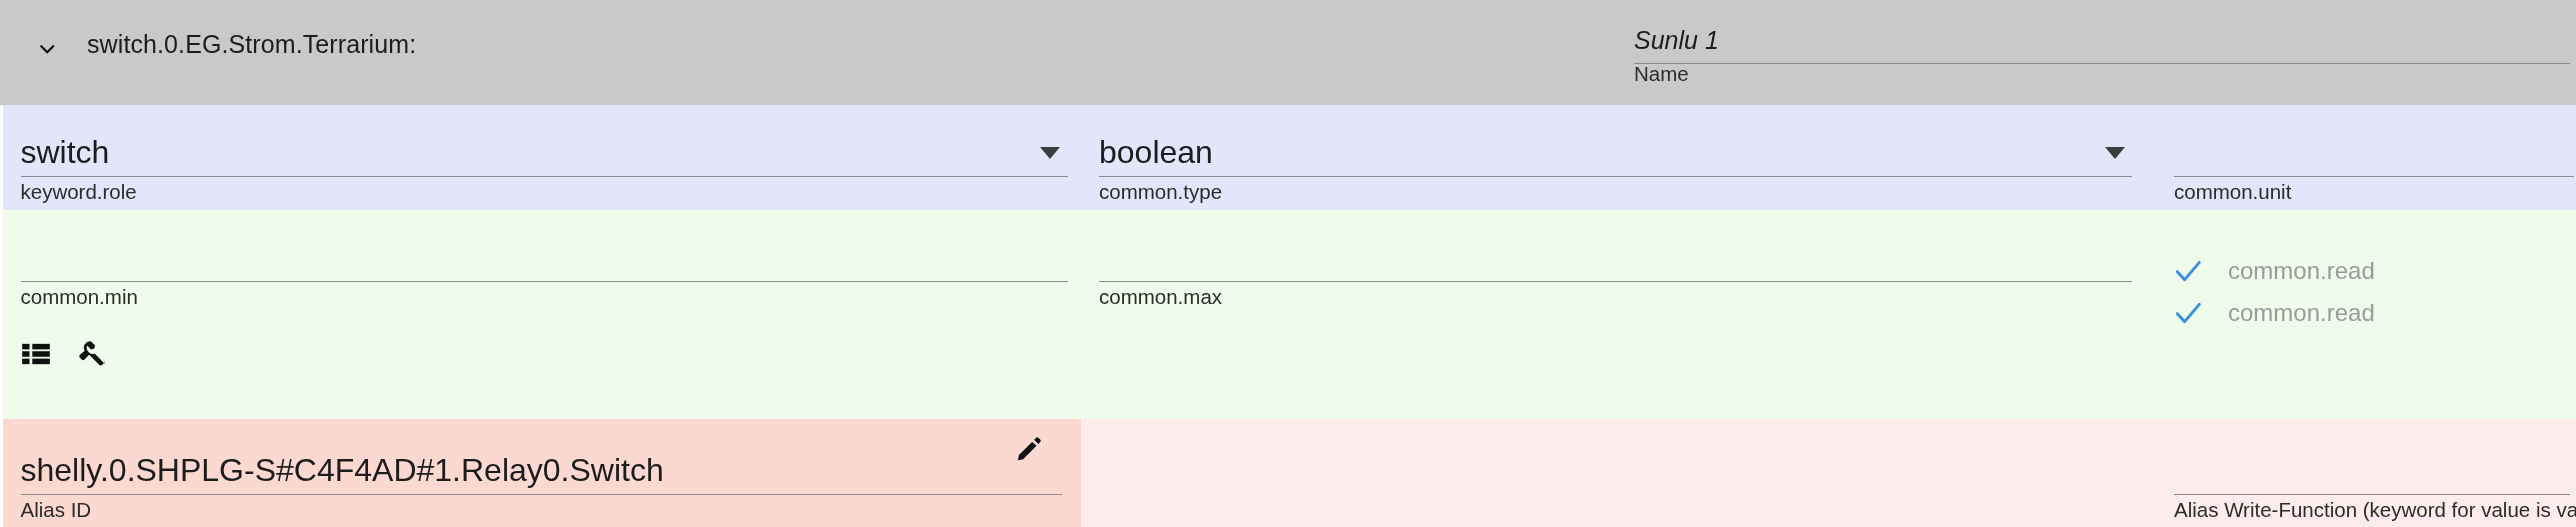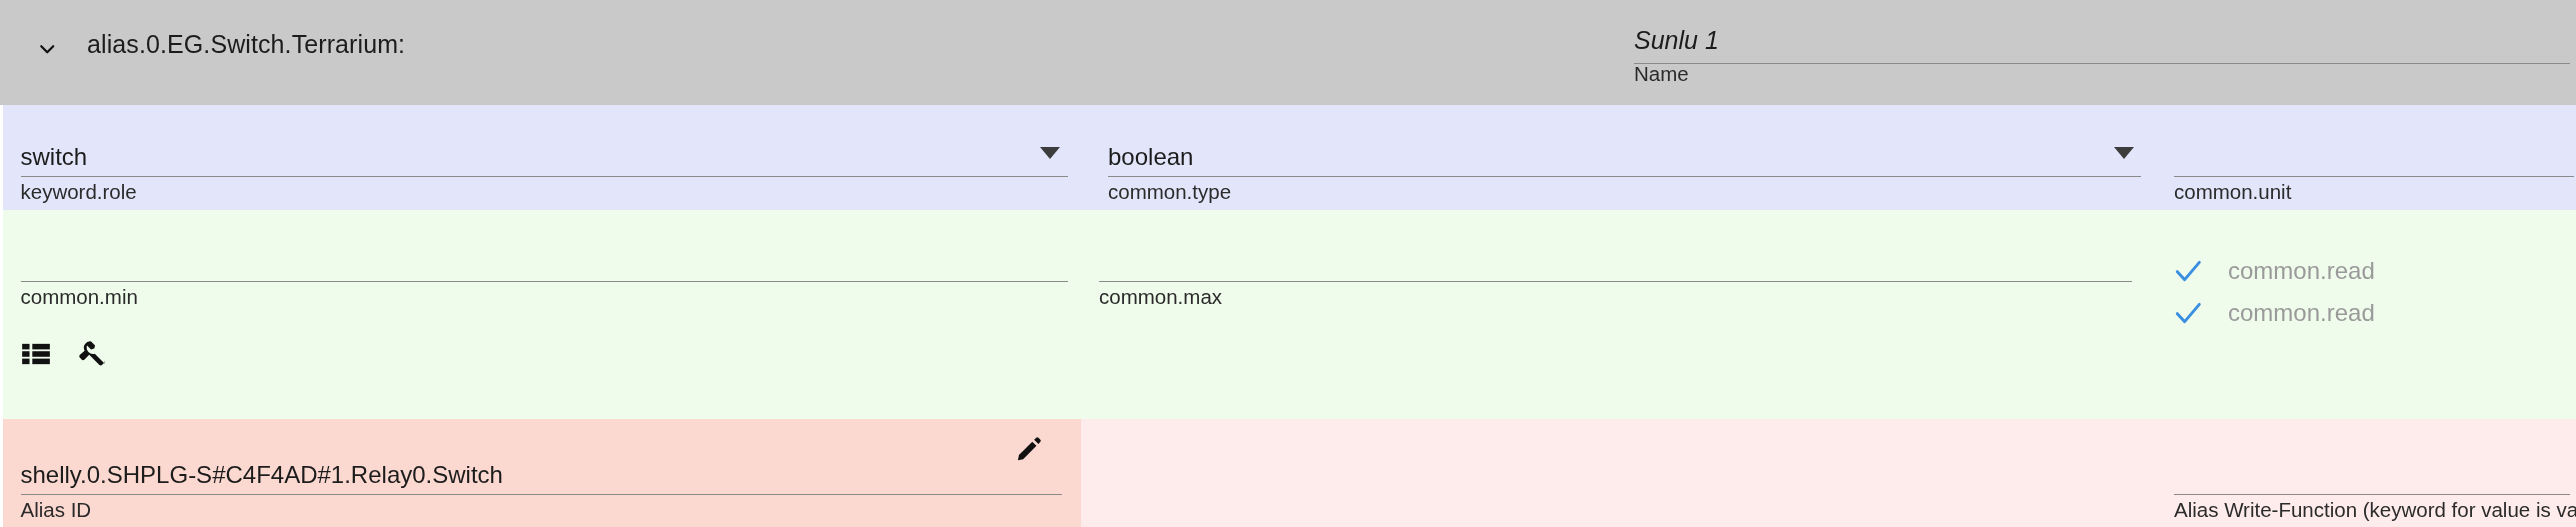--- a/index.html
+++ b/index.html
@@ -95,21 +95,21 @@
 
   
   .field {
     position: absolute;
     box-sizing: border-box;
   }
   .field .val {
     position: absolute;
     left: 0;
     bottom: 35px;
-    font-size: 24px;
+    font-size: 32px;
     color: #1c1c1c;
     white-space: nowrap;
   }
   .field .rule {
     position: absolute;
     left: 0;
     right: 0;
     bottom: 29px;
     height: 0.9px;
     background: #8a8a8a;
@@ -140,21 +140,21 @@
     top: 7.4px;
     width: 936px;
     height: 91px;
   }
   .f-name .val   { bottom: 43px; font-size: 25px; font-style: italic; }
   .f-name .rule  { bottom: 35px; }
   .f-name .helper{ bottom: 12px; }
 
   
   .f-role { left: 20.5px;   top: 110px; width: 1047px; height: 96px; }
-  .f-type { left: 1099px; top: 110px; width: 1033px; height: 96px; margin-left: 9px; }
+  .f-type { left: 1099px; top: 110px; width: 1033px; height: 96px; }
   .f-unit { left: 2174px; top: 110px; width: 400px;  height: 96px; }
 
   
   .f-min  { left: 20.5px;   top: 220px; width: 1047px; height: 91px; }
   .f-max  { left: 1099px; top: 220px; width: 1033px; height: 91px; }
 
   
   .f-aliasid   { left: 20.5px;   top: 425px; width: 1041px; height: 99px; }
   .f-aliasread { left: 1099px; top: 425px; width: 1033px; height: 99px; }
   .f-aliaswrite{ left: 2174px; top: 425px; width: 396px;  height: 99px; }
@@ -220,21 +220,21 @@
   <div class="band band-pink"></div>
   <div class="pink-left-col"></div>
   <div class="left-gutter"></div>
 
   <div class="collapse-toggle">
     <svg class="chev" viewBox="0 0 24 24">
       <path d="M5 8.5 L12 15.5 L19 8.5" fill="none" stroke="#111111" stroke-width="2.6" stroke-linecap="round" stroke-linejoin="round"></path>
     </svg>
   </div>
 
-  <div class="header-title">alias.0.EG.Switch.Terrarium:</div>
+  <div class="header-title">switch.0.EG.Strom.Terrarium:</div>
 
   <div class="field f-name">
     <div class="val">Sunlu 1</div>
     <div class="rule"></div>
     <div class="helper">Name</div>
   </div>
 
   <div class="field f-role">
     <div class="val">switch</div>
     <div class="caret"></div>

